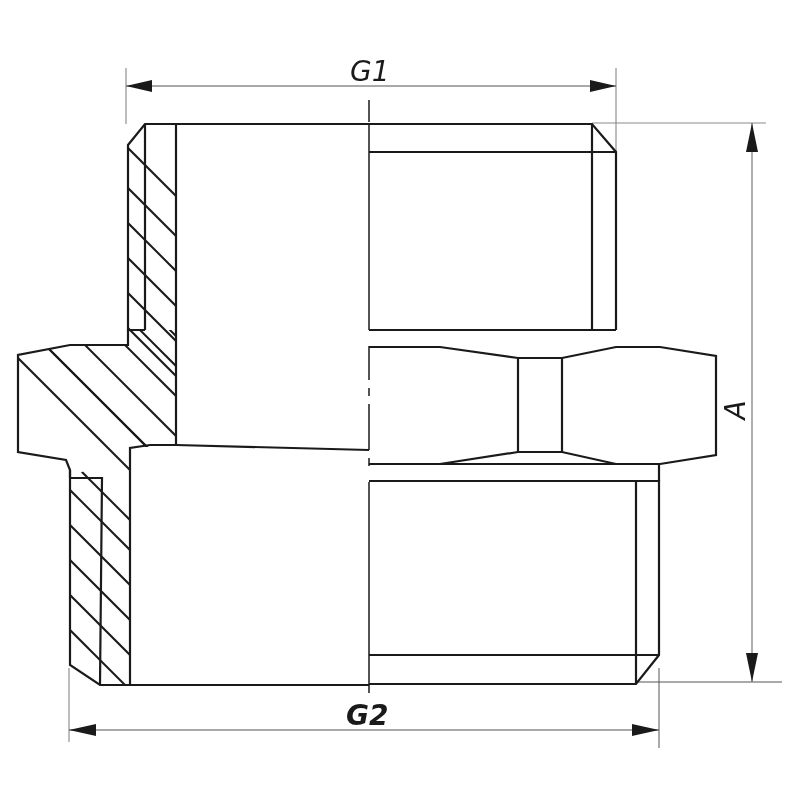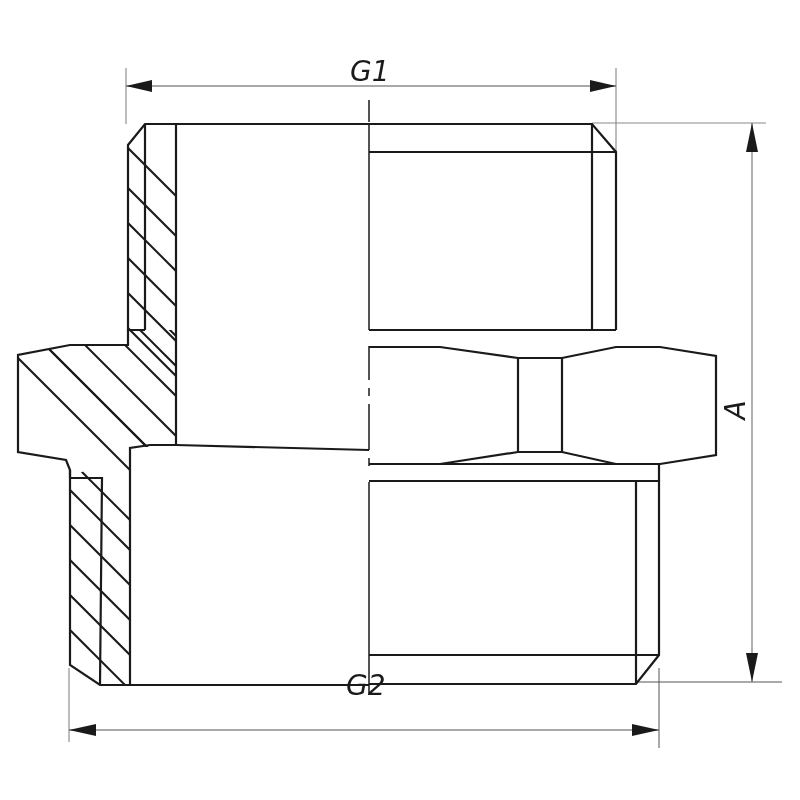--- a/index.html
+++ b/index.html
@@ -127,15 +127,15 @@
 
       <polyline points="369,481 659,481 659,655 636,684 369,684"></polyline>
       <line x1="369" y1="464" x2="659" y2="464"></line>
       <line x1="659" y1="464" x2="659" y2="481"></line>
       <line x1="636" y1="481" x2="636" y2="684"></line>
       <line x1="369" y1="655" x2="659" y2="655"></line>
     </g>
   </svg>
 
   <span class="label" style="left:350px; top:58px;">G1</span>
-  <span class="label" style="left:346px; top:672px;">G2</span>
+  <span class="label" style="left:346px; top:702px;font-weight:bold;">G2</span>
   <span class="label label-a" style="left:726px; top:396px;">A</span>
 </div>
 
 </body></html>

